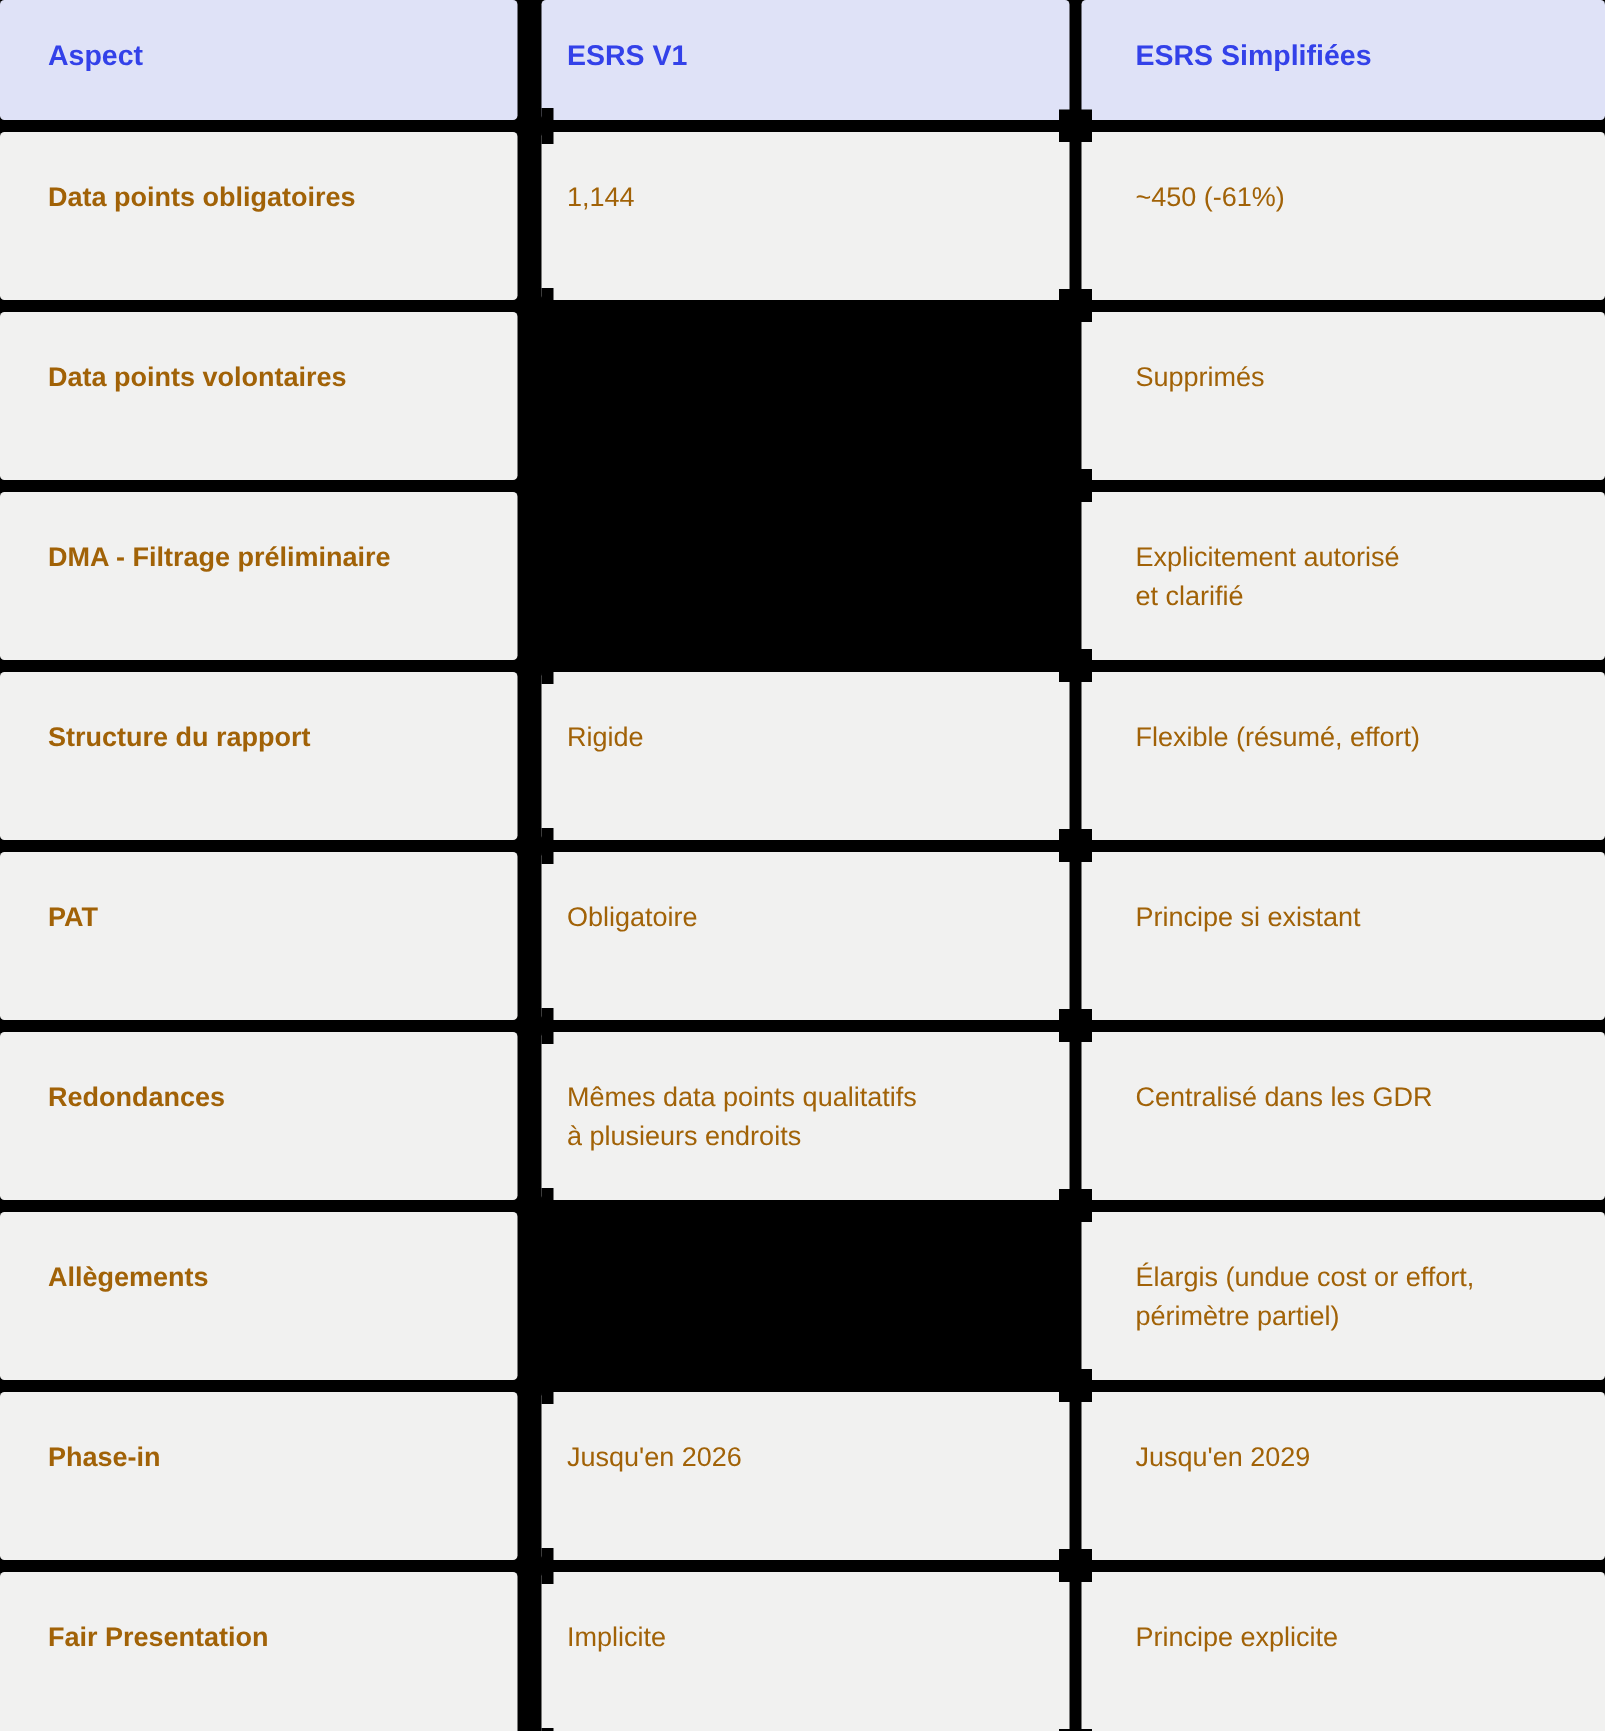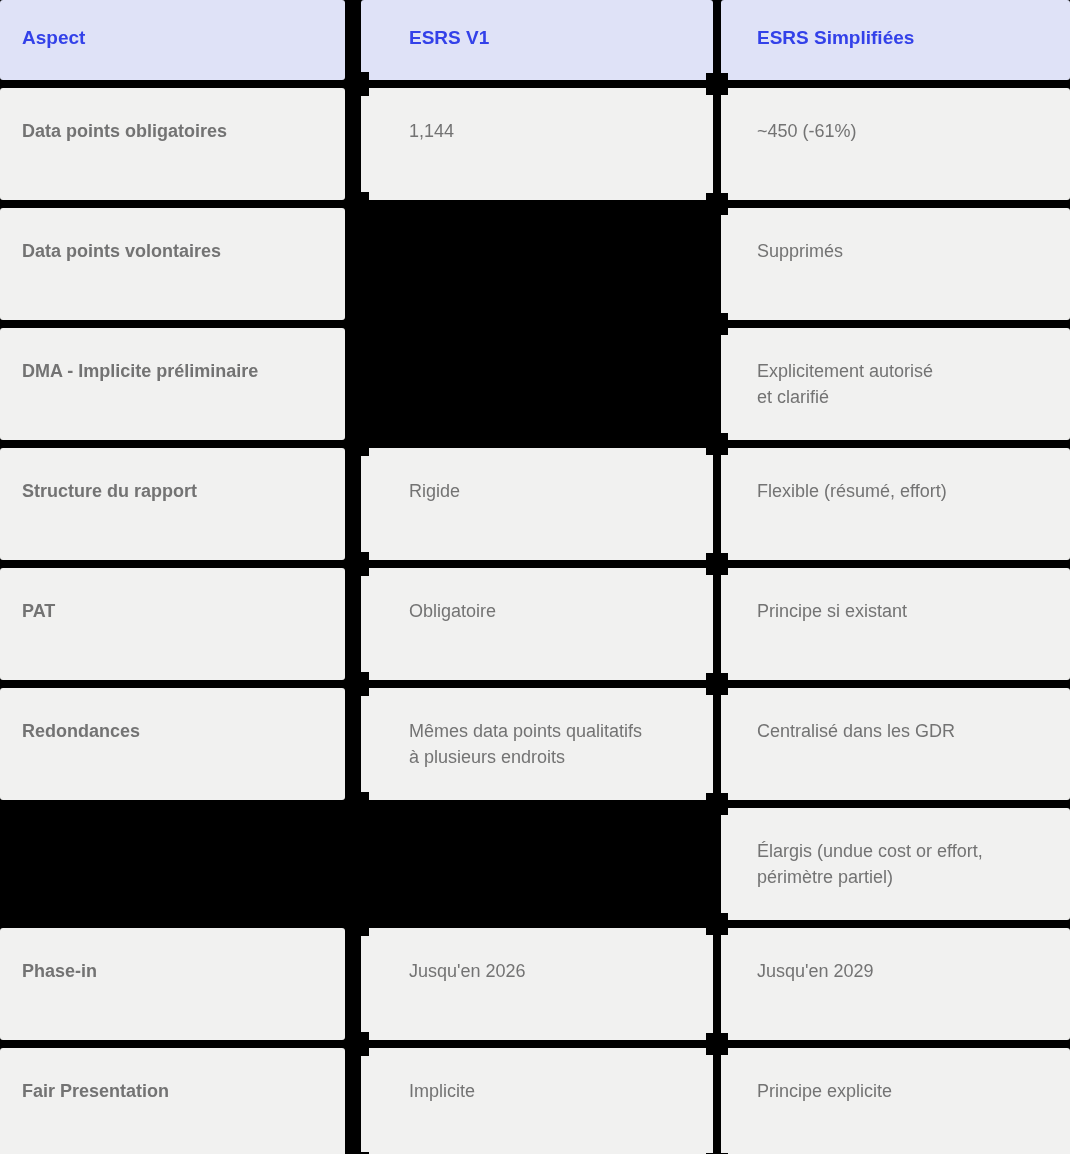--- a/index.html
+++ b/index.html
@@ -15,30 +15,30 @@
     position: relative;
     display: grid;
     grid-template-columns: 345px 16px 352px 8px 349px;
     grid-template-rows: 80px repeat(9, 8px 112px);
     width: 1070px;
     height: 1160px;
     background: #000;
   }
   .cell {
     background: #f1f1f0;
-    color: #737373;
+    color: #a16207;
     font-size: 18px;
     line-height: 26px;
     padding: 30px 16px 0 32px;
     border-radius: 3px;
     white-space: pre-line;
     box-sizing: border-box;
   }
-  .c1 { grid-column: 1; padding-left: 22px; font-weight: 700; }
-  .c2 { grid-column: 3; padding-left: 48px; }
+  .c1 { grid-column: 1; padding-left: 32px; font-weight: 700; }
+  .c2 { grid-column: 3; padding-left: 17px; }
   .c3 { grid-column: 5; padding-left: 36px; }
   .header {
     background: #dfe2f7;
     color: #3341e9;
     font-weight: 700;
     font-size: 19px;
     padding-top: 25px;
   }
   
   .orn-div2 {
@@ -72,37 +72,38 @@
   <div class="cell header c2" style="grid-row:1">ESRS V1</div>
   <div class="cell header c3" style="grid-row:1">ESRS Simplifiées</div>
 
   <div class="cell c1" style="grid-row:3">Data points obligatoires</div>
   <div class="cell c2" style="grid-row:3">1,144</div>
   <div class="cell c3" style="grid-row:3">~450 (-61%)</div>
 
   <div class="cell c1" style="grid-row:5">Data points volontaires</div>
   <div class="cell c3" style="grid-row:5">Supprimés</div>
 
-  <div class="cell c1" style="grid-row:7">DMA - Implicite préliminaire</div>
+  <div class="cell c1" style="grid-row:7">DMA - Filtrage préliminaire</div>
   <div class="cell c3" style="grid-row:7">Explicitement autorisé
 et clarifié</div>
 
   <div class="cell c1" style="grid-row:9">Structure du rapport</div>
   <div class="cell c2" style="grid-row:9">Rigide</div>
   <div class="cell c3" style="grid-row:9">Flexible (résumé, effort)</div>
 
   <div class="cell c1" style="grid-row:11">PAT</div>
   <div class="cell c2" style="grid-row:11">Obligatoire</div>
   <div class="cell c3" style="grid-row:11">Principe si existant</div>
 
   <div class="cell c1" style="grid-row:13">Redondances</div>
   <div class="cell c2" style="grid-row:13">Mêmes data points qualitatifs
 à plusieurs endroits</div>
   <div class="cell c3" style="grid-row:13">Centralisé dans les GDR</div>
 
+  <div class="cell c1" style="grid-row:15">Allègements</div>
   <div class="cell c3" style="grid-row:15">Élargis (undue cost or effort,
 périmètre partiel)</div>
 
   <div class="cell c1" style="grid-row:17">Phase-in</div>
   <div class="cell c2" style="grid-row:17">Jusqu'en 2026</div>
   <div class="cell c3" style="grid-row:17">Jusqu'en 2029</div>
 
   <div class="cell c1" style="grid-row:19">Fair Presentation</div>
   <div class="cell c2" style="grid-row:19">Implicite</div>
   <div class="cell c3" style="grid-row:19">Principe explicite</div>

